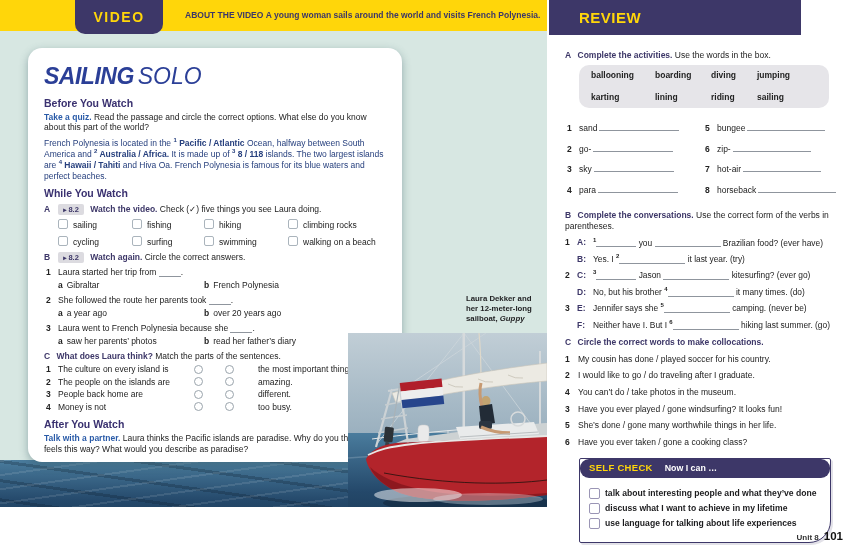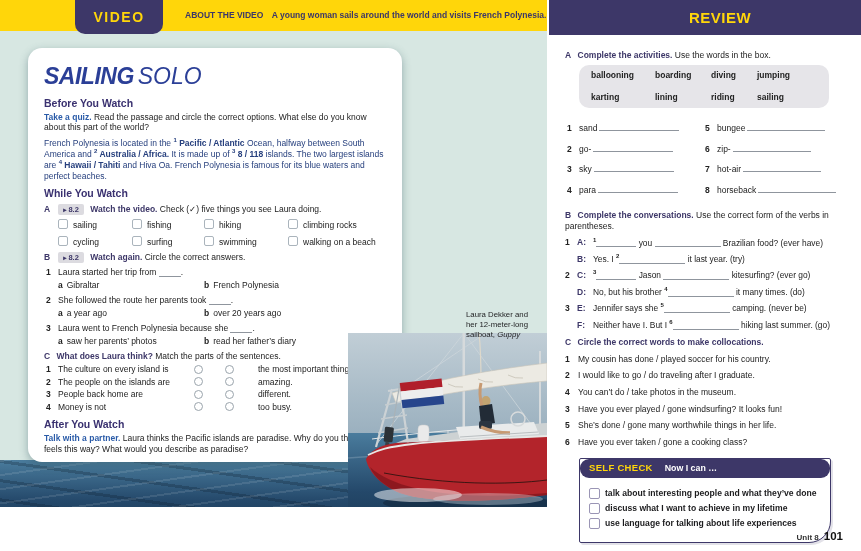--- a/index.html
+++ b/index.html
@@ -5,21 +5,21 @@
   html,body{margin:0;padding:0;background:#fff;}
   .spread{position:relative;width:861px;height:551px;background:#fff;overflow:hidden;
           font-family:"Liberation Sans",sans-serif;color:#222;}
   
   .page-left{position:absolute;left:0;top:0;width:547px;height:507px;background:#d7e7e2;overflow:hidden;}
   .yellowbar{position:absolute;left:0;top:0;width:547px;height:31px;background:#ffd60a;z-index:6;}
   .video-tab{position:absolute;left:75px;top:0;width:88px;height:34px;background:#3d3768;
              border-radius:0 0 10px 10px;display:flex;align-items:center;justify-content:center;
              color:#ffd60a;font-weight:800;font-size:14px;letter-spacing:1.5px;z-index:7;}
   .about{position:absolute;left:185px;top:0;height:31px;line-height:31px;font-size:8.5px;color:#3d3768;z-index:7;white-space:nowrap;}
-  .about b{font-weight:800;margin-right:6px;}
+  .about b{font-weight:800;}
   .about span{font-weight:700;}
   .ocean{position:absolute;left:0;top:460px;width:547px;height:91px;z-index:1;
          background:linear-gradient(#4a7c9d,#24486a 45%,#16324c);}
   .ocean:after{content:"";position:absolute;inset:0;
      background:repeating-linear-gradient(172deg,rgba(255,255,255,.10) 0 2px,rgba(255,255,255,0) 2px 14px),
                 repeating-linear-gradient(188deg,rgba(10,25,40,.25) 0 3px,rgba(10,25,40,0) 3px 19px);}
   .card{position:absolute;left:28px;top:48px;width:374px;height:414px;background:#fff;border-radius:14px;
         box-shadow:0 3px 9px rgba(60,95,105,.45);padding:12px 16px;box-sizing:border-box;z-index:2;
         font-size:8.5px;line-height:1.24;}
   .title{font-style:italic;font-size:23px;color:#2b3f97;margin:2px 0 6px;}
@@ -45,28 +45,28 @@
   .opts{display:flex;margin:2px 0 2px 14px;}
   .opts .opt{width:146px;}
   .opts .ol{font-weight:800;margin-right:4px;}
   .mtable{margin:3px 0 2px 2px;}
   .mrow{display:flex;align-items:center;margin:2px 0;}
   .mrow .mn{font-weight:800;width:12px;flex:0 0 12px;}
   .mrow .ml{width:136px;flex:0 0 136px;}
   .mc{width:7px;height:7px;border:1px solid #9aa4ac;border-radius:50%;display:inline-block;margin-right:22px;flex:0 0 7px;}
   .mrow .mr{margin-left:2px;}
   .photo{position:absolute;left:348px;top:333px;width:199px;height:218px;z-index:3;}
-  .caption{position:absolute;left:466px;top:294px;width:82px;z-index:5;font-size:7.8px;font-weight:400;color:#1e1e20;line-height:1.3;margin-top:16px;}
+  .caption{position:absolute;left:466px;top:294px;width:82px;z-index:5;font-size:7.8px;font-weight:700;color:#1e1e20;line-height:1.3;}
   .caption i{font-style:italic;}
   .lfoot{position:absolute;left:22px;top:519px;z-index:5;color:#fff;}
   .lfoot .pg{font-size:11px;font-weight:800;}
   .lfoot .un{font-size:8px;font-weight:700;margin-left:5px;}
   
   .page-right{position:absolute;left:549px;top:0;width:312px;height:551px;background:#fff;}
-  .rheader{position:absolute;left:0;top:0;width:312px;height:35px;background:#3d3768;display:flex;align-items:center;justify-content:center;}
+  .rheader{position:absolute;left:0;top:0;width:252px;height:35px;background:#3d3768;display:flex;align-items:center;}
   .rheader .rev{color:#ffd60a;font-weight:800;font-size:15px;letter-spacing:.5px;margin-left:30px;}
   .rcontent{position:absolute;left:16px;top:48px;width:280px;font-size:8.5px;line-height:1.25;}
   .sechead{margin:2px 0 4px;}
   .wordbox{background:#e6e5e9;border-radius:10px;margin:4px 0 8px 14px;padding:5px 12px;width:226px;
            display:grid;grid-template-columns:64px 56px 46px 60px;row-gap:12px;font-weight:800;font-size:8.5px;color:#232323;}
   .acols{display:flex;margin-left:2px;}
   .acol{width:138px;}
   .arow{margin:6px 0 9px;display:flex;align-items:baseline;}
   .arow .n{width:12px;flex:0 0 12px;}
   .arow .w{margin-right:2px;}

